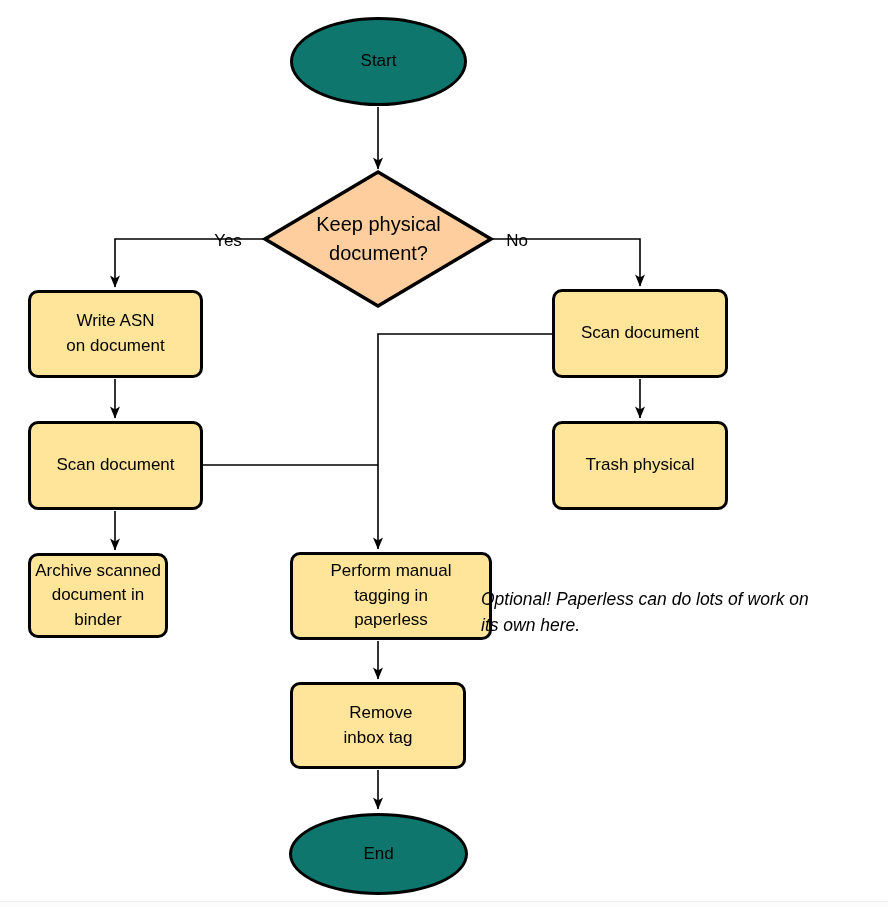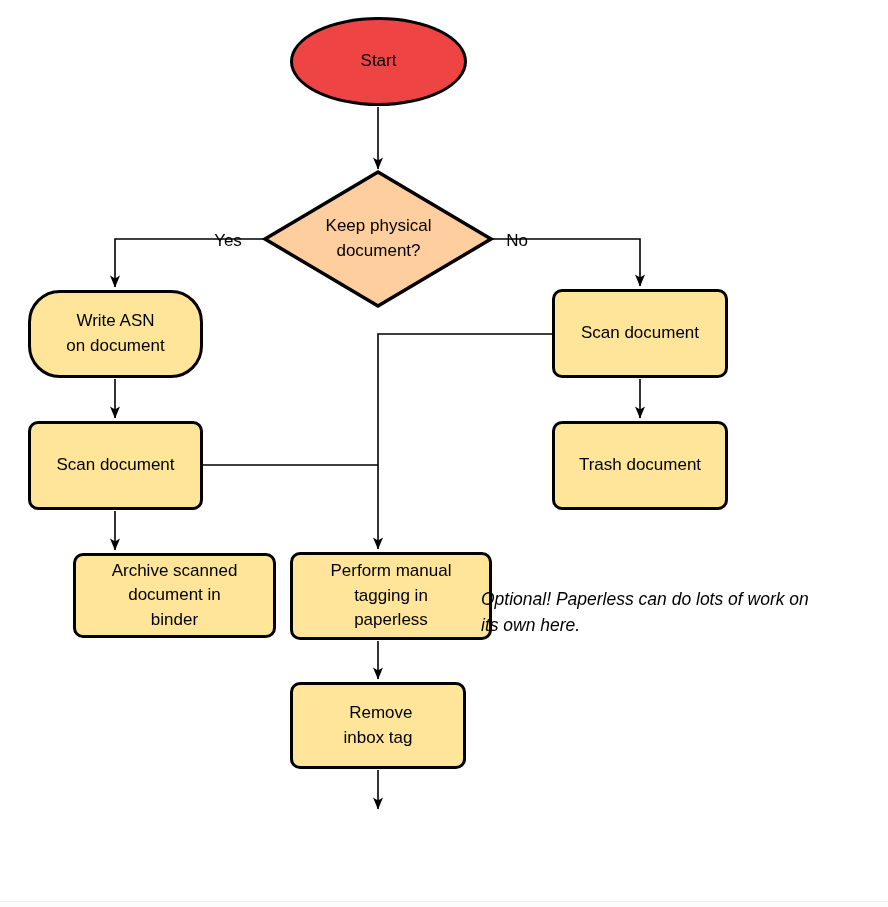--- a/index.html
+++ b/index.html
@@ -23,31 +23,31 @@
     line-height: 1.45;
     white-space: pre-line;
     box-sizing: border-box;
   }
   .process {
     background: #ffe59a;
     border: 3px solid #000000;
     border-radius: 10px;
   }
   .terminal {
-    background: #ef4444;
+    background: #0f766e;
     border: 3.5px solid #000000;
     border-radius: 50%;
   }
   .decision-label {
     position: absolute;
     display: flex;
     align-items: center;
     justify-content: center;
     text-align: center;
-    font-size: 17px;
+    font-size: 20px;
     line-height: 1.45;
     white-space: pre-line;
   }
   .edge-label {
     position: absolute;
     font-size: 17px;
     text-align: center;
     margin-top: 20px;
   }
   .note {
@@ -96,49 +96,52 @@
   <div class="node terminal" style="left:290px; top:17px; width:177px; height:89px;">
     <span>Start</span>
   </div>
 
   <div class="decision-label" style="left:266px; top:172px; width:225px; height:133px;">Keep physical
 document?</div>
 
   <div class="edge-label" style="left:203px; top:211px; width:50px;">Yes</div>
   <div class="edge-label" style="left:492px; top:211px; width:50px;">No</div>
 
-  <div class="node process" style="left:28px; top:290px; width:175px; height:88px;border-radius:32px;">
+  <div class="node process" style="left:28px; top:290px; width:175px; height:88px;">
     <span>Write ASN
 on document</span>
   </div>
   <div class="node process" style="left:28px; top:421px; width:175px; height:89px;">
     <span>Scan document</span>
   </div>
-  <div class="node process" style="left:28px; top:553px; width:203px; height:85px;margin-left:45px;">
+  <div class="node process" style="left:28px; top:553px; width:140px; height:85px;">
     <span>Archive scanned
 document in
 binder</span>
   </div>
 
   <div class="node process" style="left:552px; top:289px; width:176px; height:89px;">
     <span>Scan document</span>
   </div>
   <div class="node process" style="left:552px; top:421px; width:176px; height:89px;">
-    <span>Trash document</span>
+    <span>Trash physical</span>
   </div>
 
   <div class="node process" style="left:290px; top:552px; width:202px; height:88px;">
     <span>Perform manual
 tagging in
 paperless</span>
   </div>
   <div class="node process" style="left:290px; top:682px; width:176px; height:87px;text-align:right;">
     <span>Remove
 inbox tag</span>
   </div>
 
+  <div class="node terminal" style="left:289px; top:813px; width:179px; height:82px;">
+    <span>End</span>
+  </div>
 
   <div class="note" style="left:481px; top:586px; width:410px;">Optional! Paperless can do lots of work on
 its own here.</div>
 
   <div class="bottom-strip"></div>
 
 </div>
 
 </body></html>

